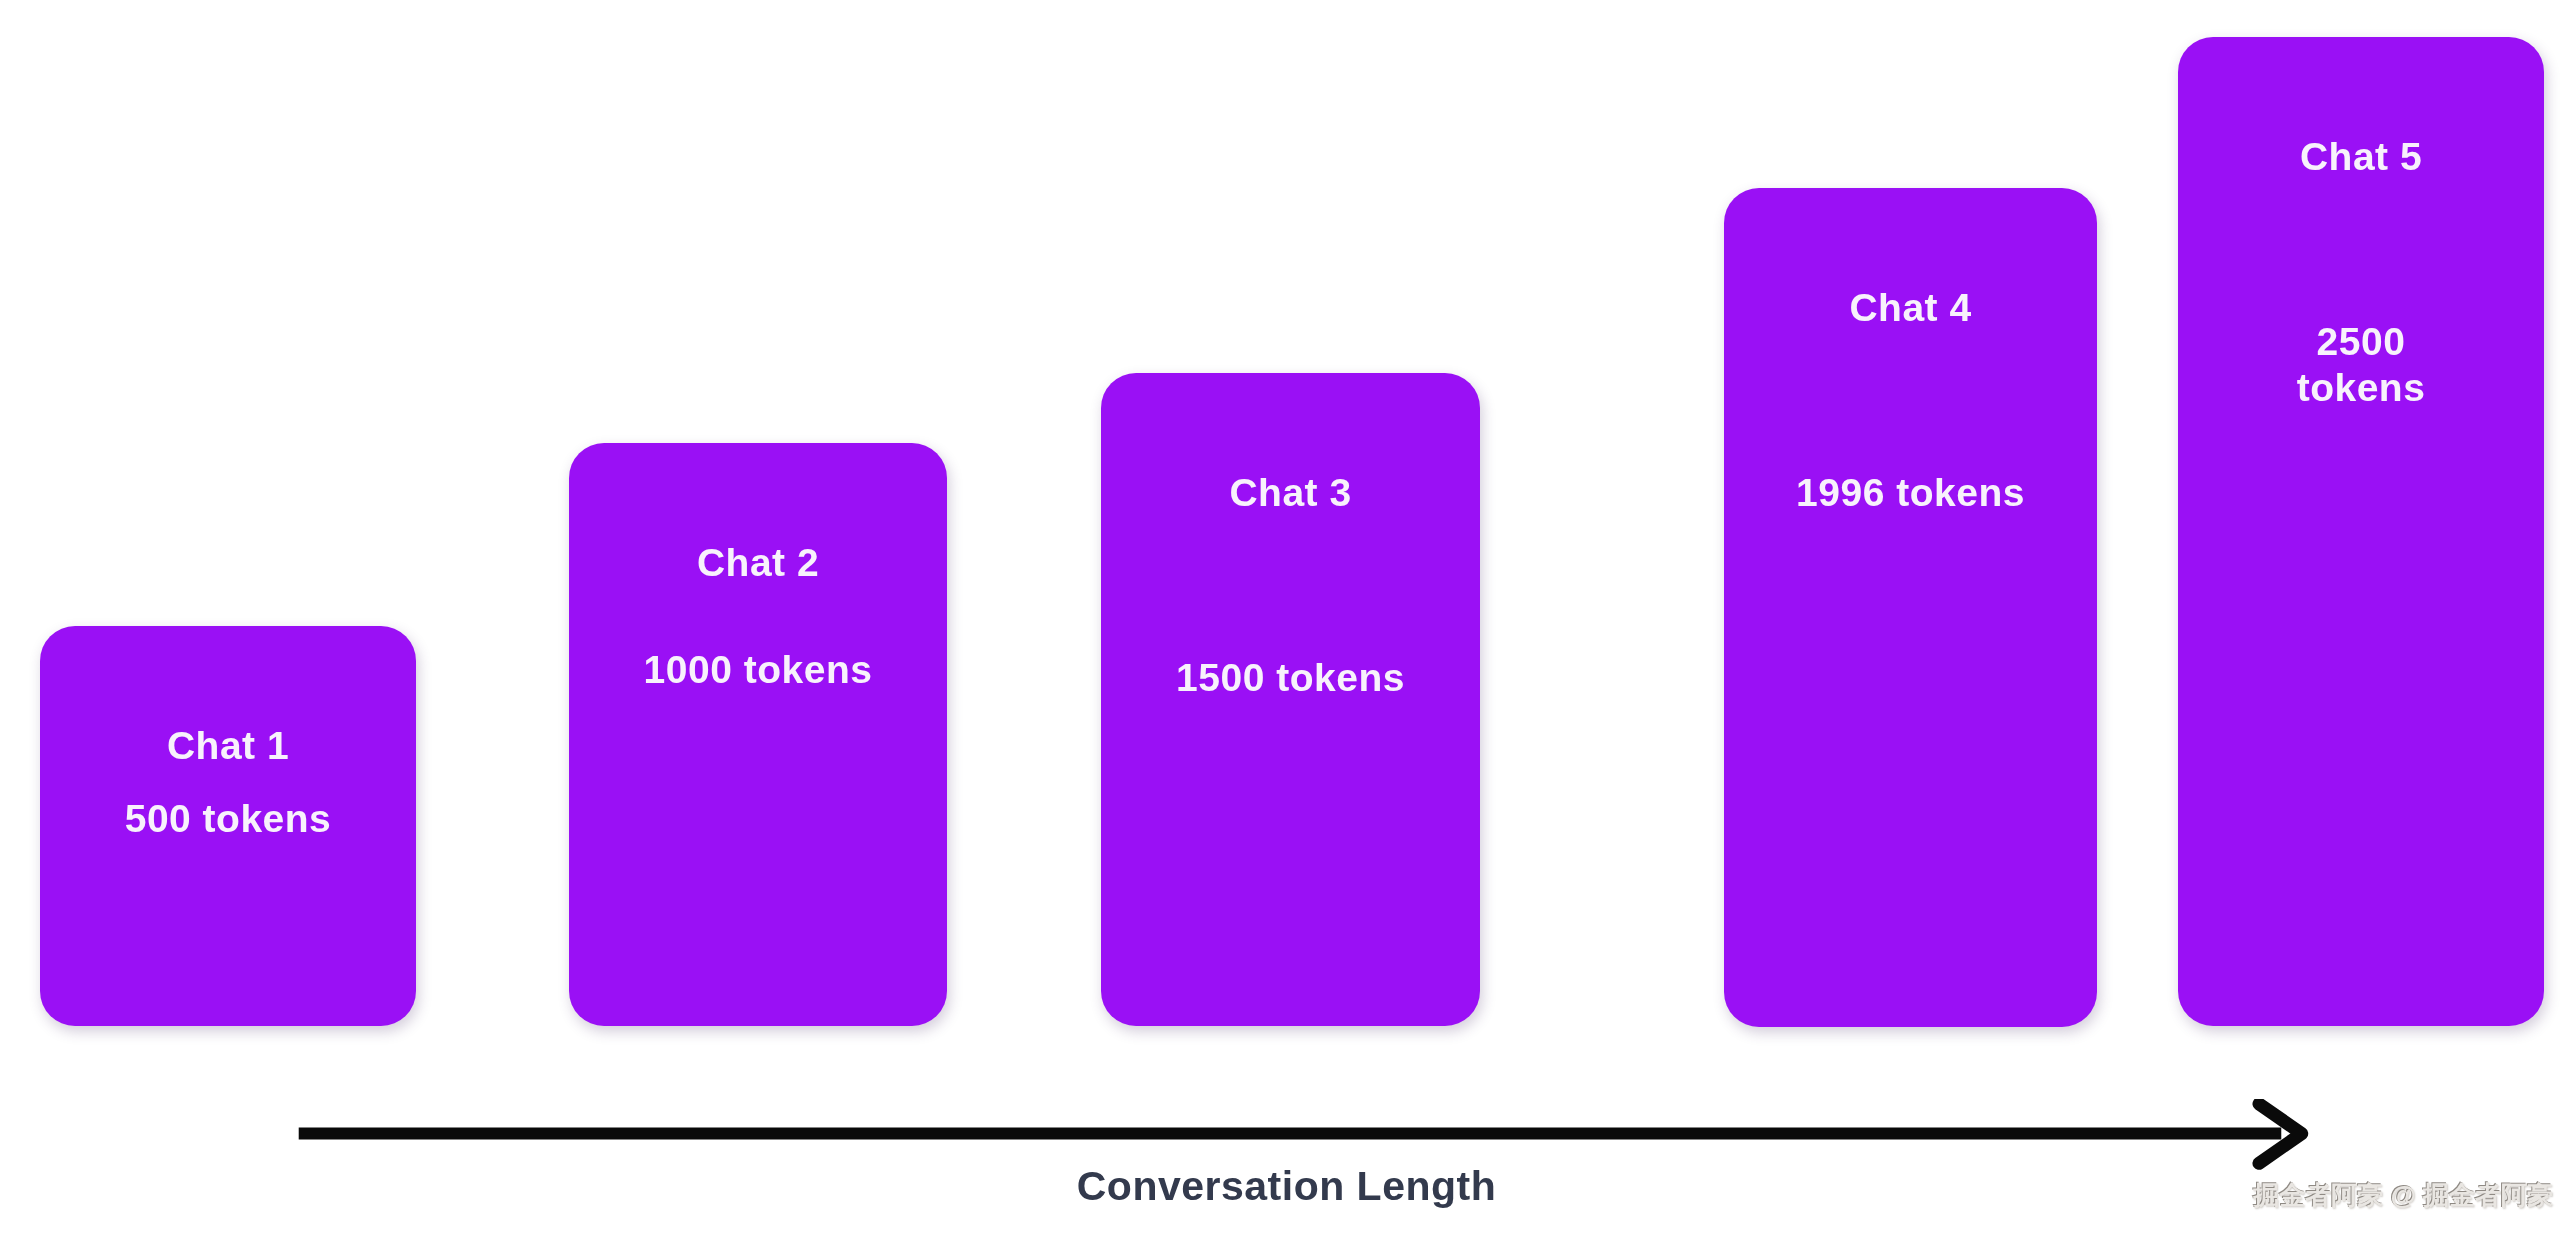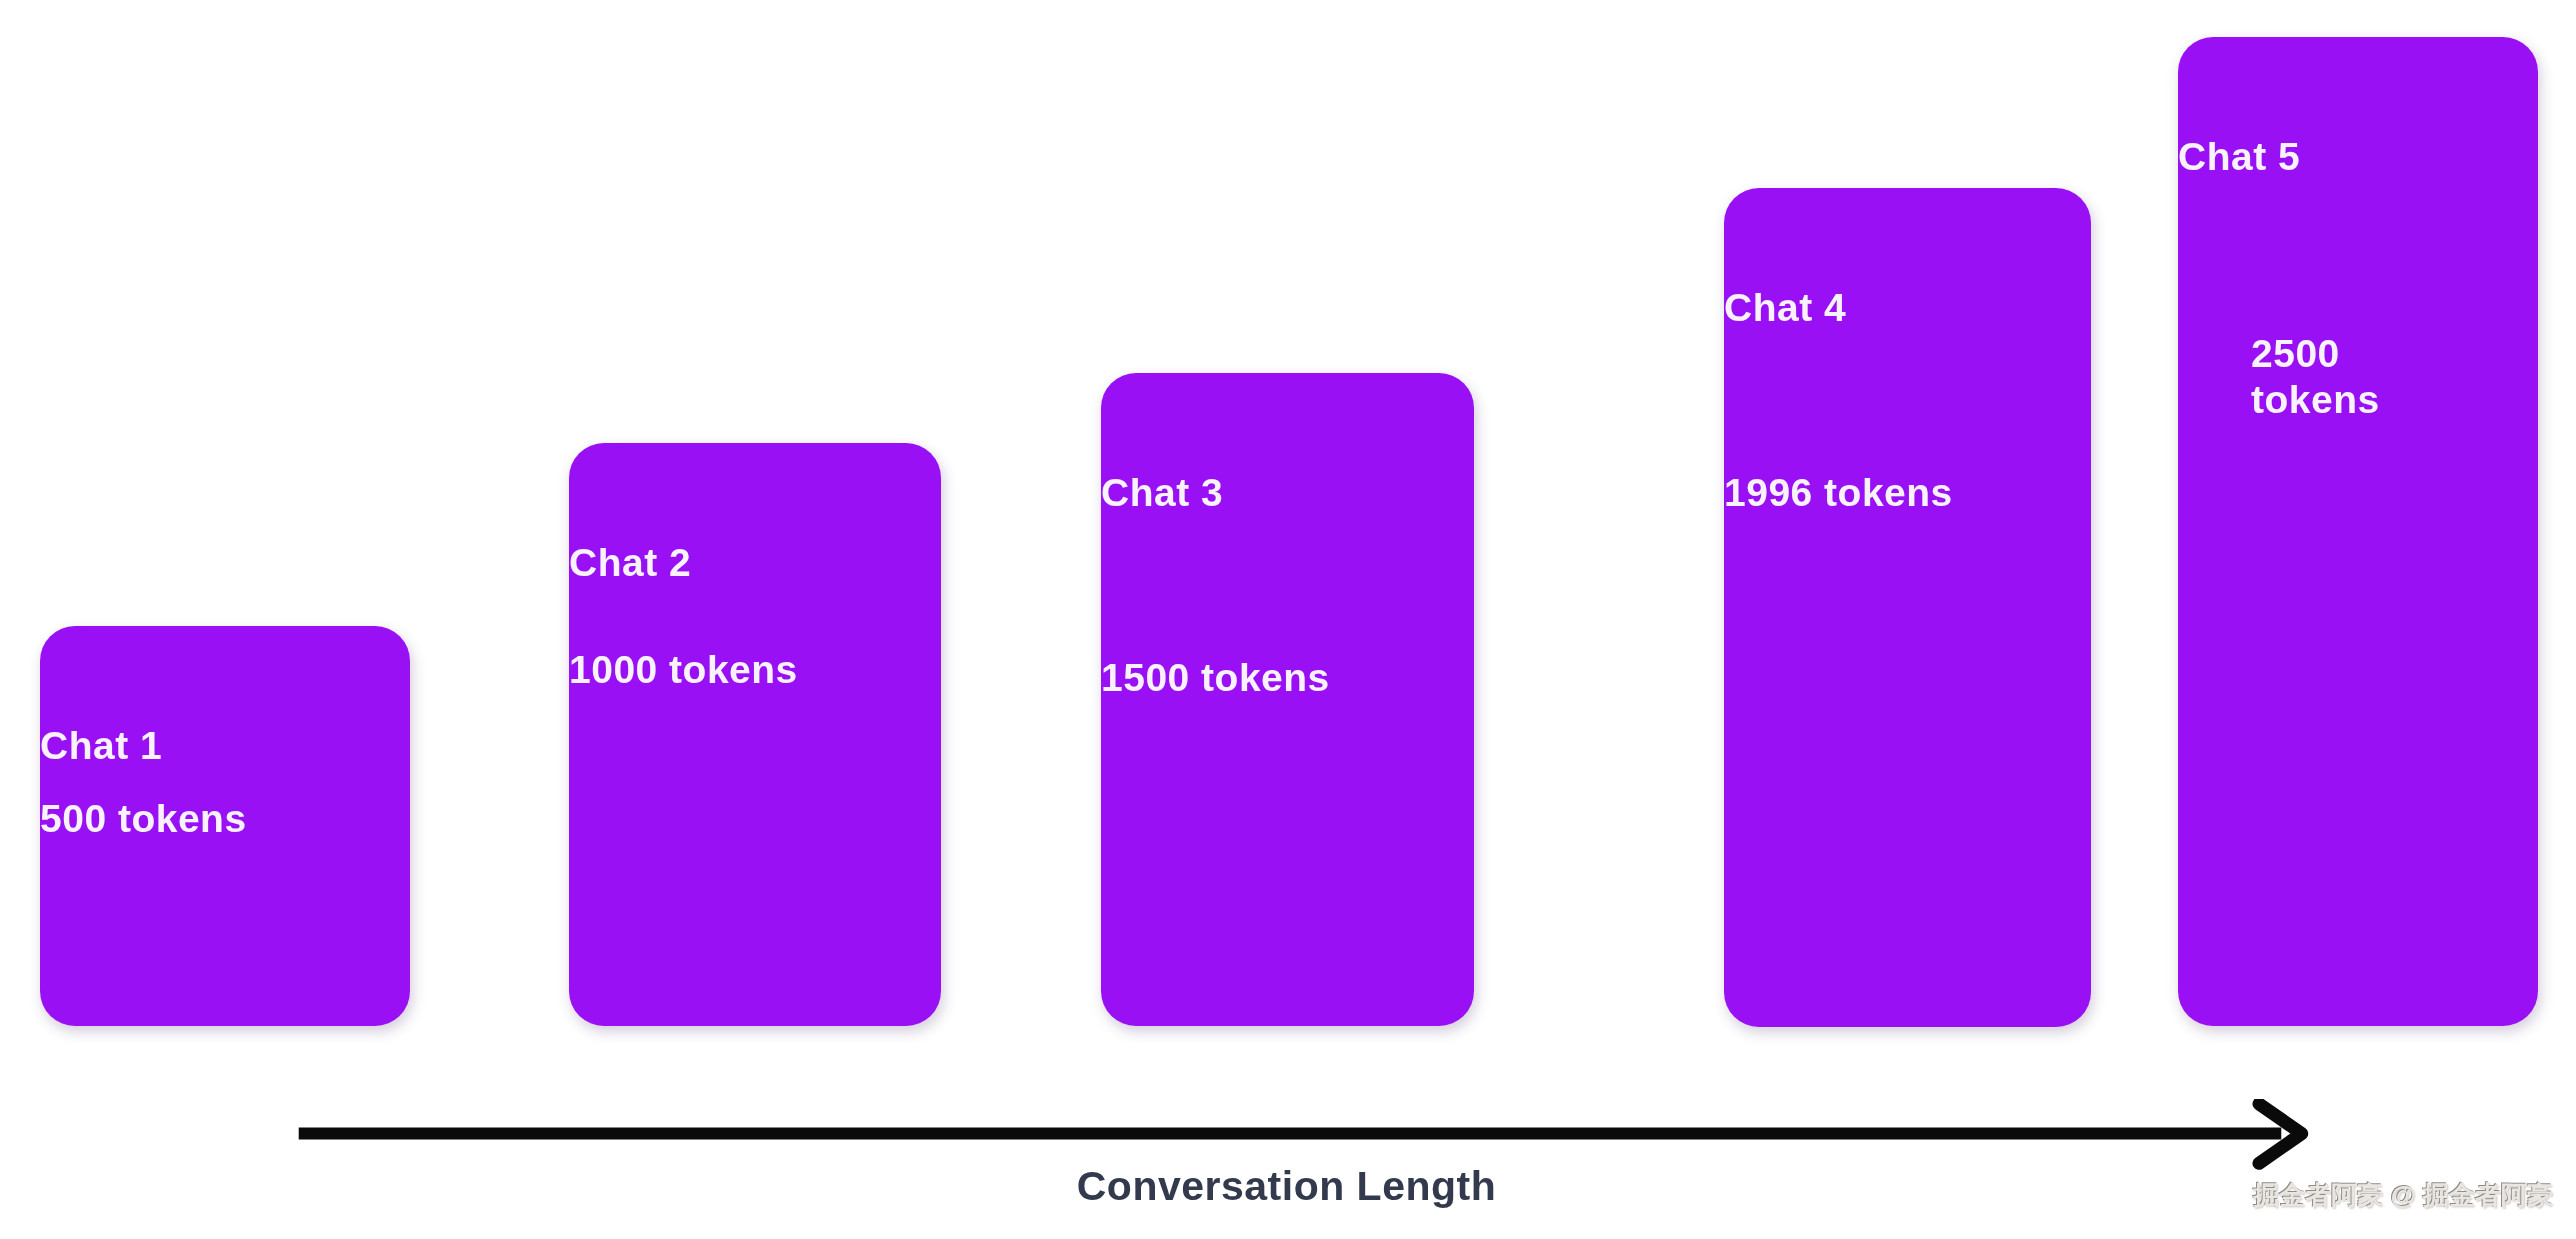--- a/index.html
+++ b/index.html
@@ -11,20 +11,22 @@
     overflow: hidden;
     font-family: "Liberation Sans", "DejaVu Sans", sans-serif;
   }
   .bar {
     position: absolute;
     background: var(--bar-color, #9A10F5);
     border-radius: 35px;
     box-shadow: 2.8px 5.6px 13px rgba(70, 40, 100, 0.22);
     color: var(--bar-text-color, #F8F2FC);
     font-weight: bold;
+    text-align: center;
+    padding-left: 6px;
   }
   .bar-title {
     position: absolute;
     left: 0; right: 0;
     top: 96px;
     font-size: 39px;
     line-height: 48px;
     letter-spacing: 0.5px;
   }
   .bar-tokens {
@@ -36,21 +38,21 @@
   }
   .bar-1 { left: 40px;   top: 626px; width: 370px; height: 400px; }
   .bar-1 .bar-tokens { top: 170px; }
   .bar-2 { left: 569px;  top: 443px; width: 372px; height: 583px; }
   .bar-2 .bar-tokens { top: 204px; }
   .bar-3 { left: 1101px; top: 373px; width: 373px; height: 653px; }
   .bar-3 .bar-tokens { top: 282px; }
   .bar-4 { left: 1724px; top: 188px; width: 367px; height: 839px; }
   .bar-4 .bar-tokens { top: 282px; }
   .bar-5 { left: 2178px; top: 37px;  width: 360px; height: 989px; }
-  .bar-5 .bar-tokens { top: 282px; width: 214px; margin: 12px auto; }
+  .bar-5 .bar-tokens { top: 282px; width: 214px; margin: 0 auto; }
   .axis-arrow {
     position: absolute;
     left: 295px;
     top: 1099px;
     width: 2016px;
     height: 71px;
     color: var(--arrow-color, #0A0A0A);
   }
   .axis-label {
     position: absolute;

